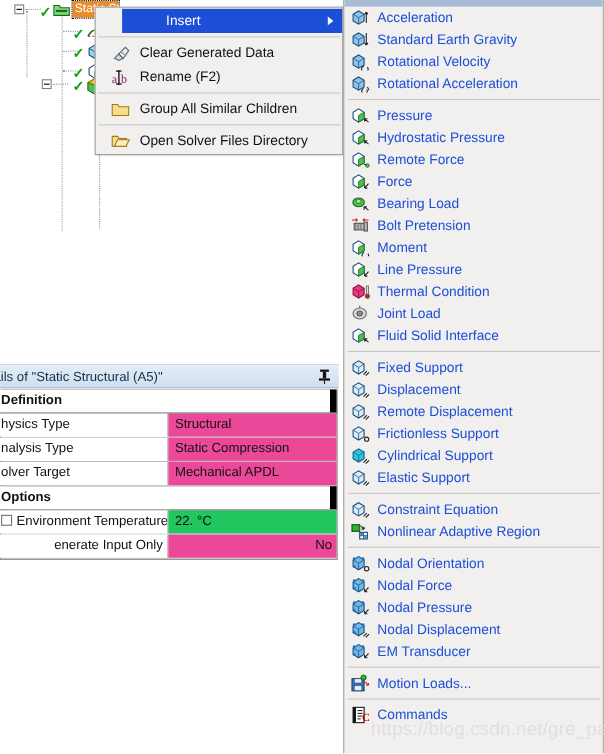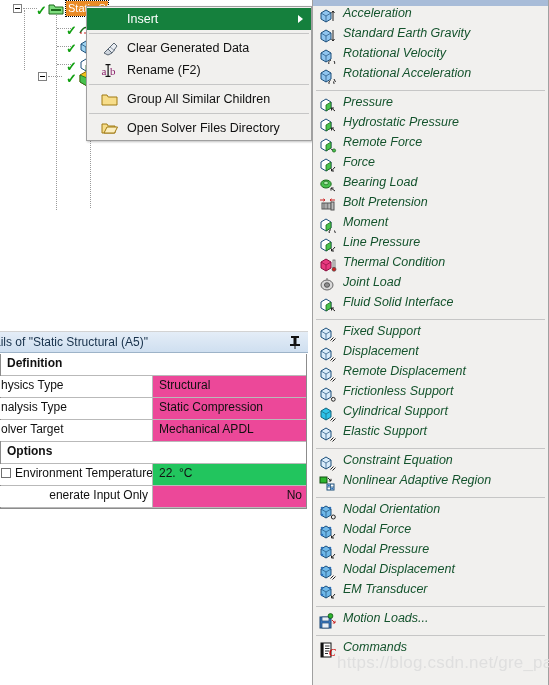--- a/index.html
+++ b/index.html
@@ -55,21 +55,21 @@
   }
   #pin-icon {
     position:absolute; right:7px; top:3px; width:12px; height:14px;
   }
   #details-table {
     border:1px solid #8c8c8c; border-top:none; margin:1px 1px 0 0;
     width:307px;
   }
   .drow { display:flex; height:22px; border-bottom:1px solid #b9b9b9; font-size:12px; }
   .drow:last-child { border-bottom:1px solid #b9b9b9;text-align:right; }
-  .drow.section { background:#000000;justify-content:flex-end; }
+  .drow.section { background:#000000; }
   .drow.section .dname { font-weight:bold; width:100%; border-right:none; }
   .dname {
     width:152px; padding:2px 4px 0 6px; background:#ffffff; color:#111;
     border-right:1px solid #b9b9b9; white-space:nowrap; overflow:hidden;
     margin-left:-6px; width:158px;
   }
   .dval {
     flex:1; padding:2px 4px 0 6px; background:#ec4899; color:#111; white-space:nowrap;
   }
   .dval.white { background:#22c55e; }
@@ -87,40 +87,40 @@
   #ctx-menu {
     position:absolute; left:86px; top:6px; width:226px;
     background:#f1f0ee; border:1px solid #a0a0a0;
     box-shadow: 1px 1px 2px rgba(0,0,0,0.25);
     padding:1px 0;
   }
   .cm-item {
     position:relative; height:22px; display:flex; align-items:center;
     font-size:12.5px; color:#111; padding-left:40px; white-space:nowrap;
   }
-  .cm-item.hl { background:#15803d; color:#ffffff; }
+  .cm-item.hl { background:#1d4ed8; color:#ffffff;margin-left:24px; }
   .cm-item .cm-ico {
     position:absolute; left:14px; top:3px; width:17px; height:17px;
   }
   .cm-sep { height:1px; background:#c6c6c6; margin:3px 2px 3px 2px; }
   .cm-arrow {
     position:absolute; right:8px; top:7px; width:0; height:0;
     border-left:5px solid #ffffff; border-top:4px solid transparent; border-bottom:4px solid transparent;
   }
 
   
   #sub-menu {
     position:absolute; left:312px; top:0px; width:237px; height:685px;
     background:#f1f0ee; border-left:1px solid #a0a0a0; border-right:1px solid #a0a0a0;
     overflow:hidden;
   }
   #sub-top-strip { height:6px; background:#a8bcd8; }
   .sm-item {
-    position:relative; height:20px; display:flex; align-items:flex-start;
-    font-size:12.5px; color:#14532d; padding-left:30px; white-space:nowrap;font-style:italic;
+    position:relative; height:20px; display:flex; align-items:center;
+    font-size:12.5px; color:#1d4ed8; padding-left:30px; white-space:nowrap;
   }
   .sm-item .sm-ico { position:absolute; left:6px; top:2px; width:18px; height:16px; }
   .sm-sep { height:1px; background:#c6c6c6; margin:4px 3px 4px 3px; }
 
   
   svg { display:block; }
 
   
   #watermark {
     position:absolute; left:337px; top:653px;

